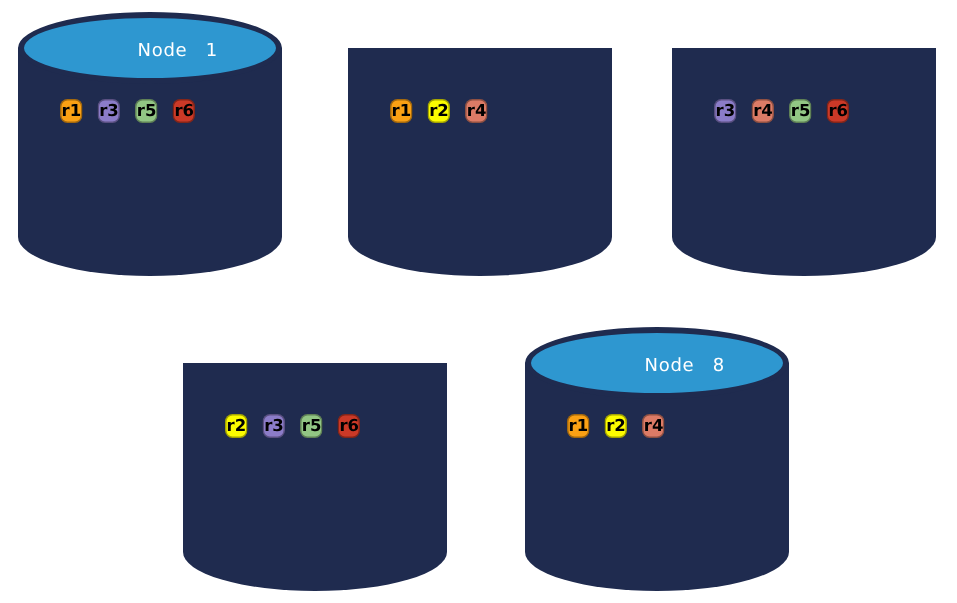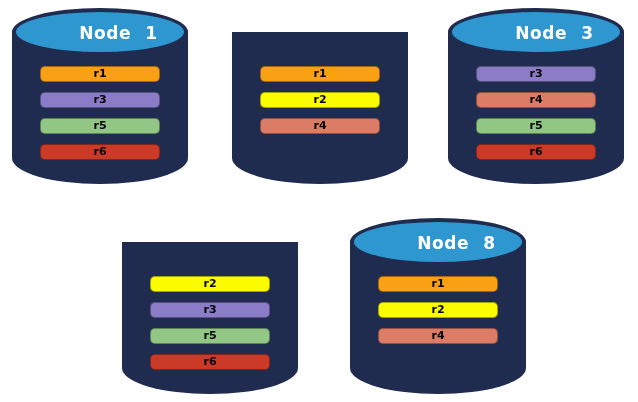--- a/index.html
+++ b/index.html
@@ -30,33 +30,33 @@
     background: var(--top-blue, #2E97D0);
     border: 4px solid var(--navy, #1F2B4F);
     border-radius: 50%;
     display: flex;
     align-items: center;
     justify-content: center;
     z-index: 2;
   }
   .cyl-label {
     color: #ffffff;
-    font-weight: bold;
-    font-size: 17px;
+    font-weight: normal;
+    font-size: 12px;
     word-spacing: 8px;
     letter-spacing: 0.5px;
     margin-top: 2px;
     white-space: nowrap;
     margin-left: 37px;
   }
   .bars {
     position: absolute;
     top: 58px; left: 28px; right: 28px;
     display: flex;
-    flex-direction: column;
+    flex-direction: row;
     gap: 10px;
     z-index: 3;
   }
   .bar {
     height: 14px;
     border-radius: 5px;
     border: 1px solid rgba(0,0,0,0.35);
     display: flex;
     align-items: center;
     justify-content: center;
@@ -89,23 +89,20 @@
     <div class="cyl-body"></div>
     <div class="bars">
       <div class="bar" style="background: rgb(250, 160, 20);">r1</div>
       <div class="bar" style="background: rgb(252, 252, 0);">r2</div>
       <div class="bar" style="background: rgb(220, 123, 102);">r4</div>
     </div>
   </div>
 
   <div class="cylinder" style="left:448px; top:8px;">
     <div class="cyl-body"></div>
-    <div class="cyl-top">
-      <span class="cyl-label" style="color: rgb(255, 255, 255);">Node 3</span>
-    </div>
     <div class="bars">
       <div class="bar" style="background: rgb(139, 124, 200);">r3</div>
       <div class="bar" style="background: rgb(220, 123, 102);">r4</div>
       <div class="bar" style="background: rgb(146, 198, 132);">r5</div>
       <div class="bar" style="background: rgb(203, 57, 39);">r6</div>
     </div>
   </div>
 
   <div class="cylinder" style="left:122px; top:218px;">
     <div class="cyl-body"></div>

